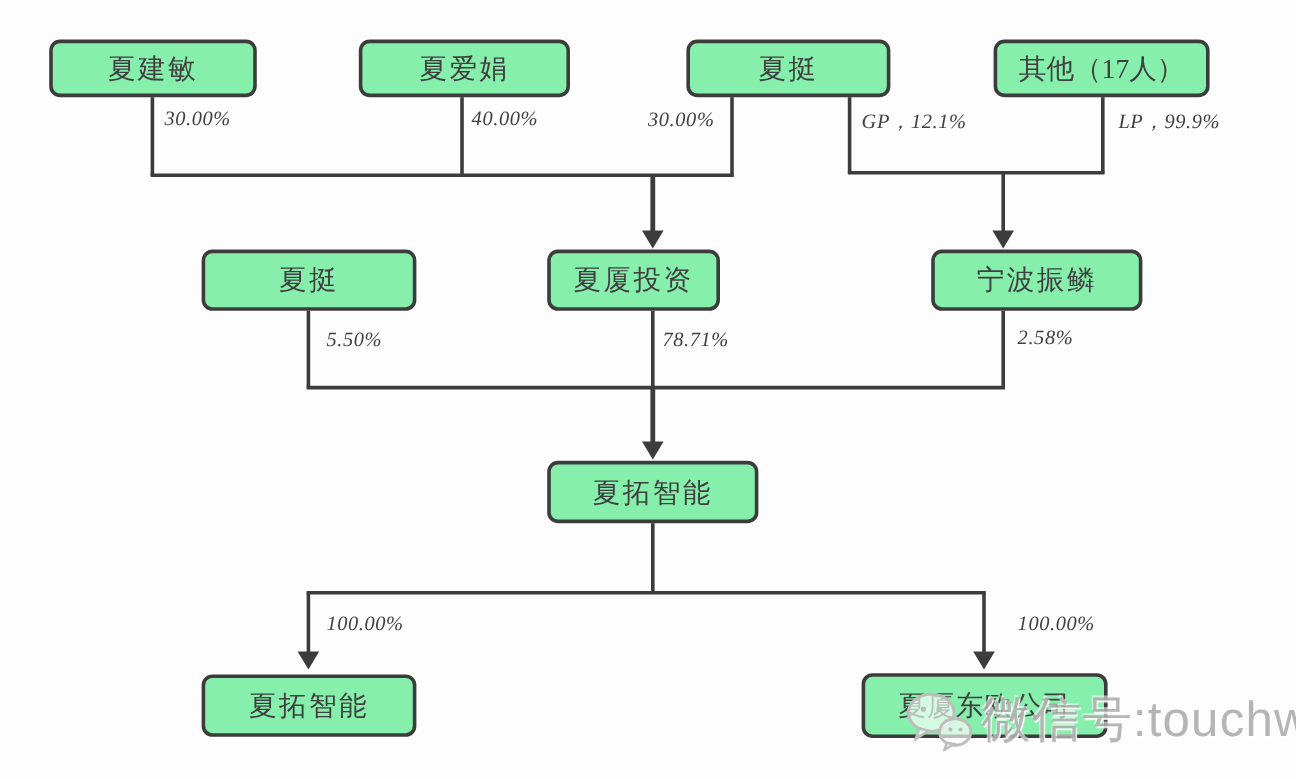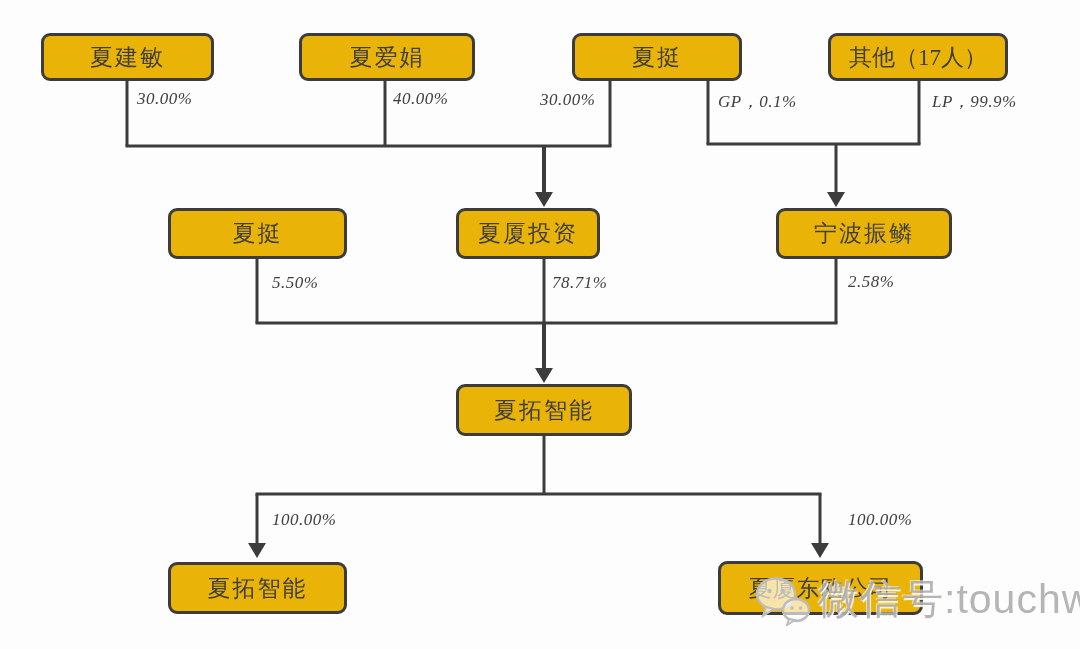--- a/index.html
+++ b/index.html
@@ -8,21 +8,21 @@
     width: 1080px;
     height: 649px;
     background: #fdfdfd;
     overflow: hidden;
     font-family: "Liberation Serif", "DejaVu Serif", serif;
   }
   svg.wires { position: absolute; left: 0; top: 0; }
   .node {
     position: absolute;
     box-sizing: border-box;
-    background: #eab308;
+    background: #86efac;
     border: 3px solid #3c3c3c;
     border-radius: 9px;
     display: flex;
     align-items: center;
     justify-content: center;
     font-size: 23px;
     color: #3f3f3f;
     letter-spacing: 2px;
     white-space: nowrap;
     z-index: 2;
@@ -101,21 +101,21 @@
   </svg>
 
   <div class="node" style="left:41px;  top:33px; width:173px; height:48px;">夏建敏</div>
   <div class="node" style="left:299px; top:33px; width:176px; height:48px;">夏爱娟</div>
   <div class="node" style="left:572px; top:33px; width:170px; height:48px;">夏挺</div>
   <div class="node" style="left:828px; top:33px; width:180px; height:48px; letter-spacing:0;">其他（17人）</div>
 
   <div class="pct" style="left:137px; top:89px;">30.00%</div>
   <div class="pct" style="left:393px; top:89px;">40.00%</div>
   <div class="pct" style="left:540px; top:90px;">30.00%</div>
-  <div class="pct" style="left:718px; top:90px;">GP，0.1%</div>
+  <div class="pct" style="left:718px; top:90px;">GP，12.1%</div>
   <div class="pct" style="left:932px; top:90px;">LP，99.9%</div>
 
   <div class="node" style="left:168px; top:208px; width:179px; height:51px;">夏挺</div>
   <div class="node" style="left:456px; top:208px; width:144px; height:51px;">夏厦投资</div>
   <div class="node" style="left:748px; top:208px; width:176px; height:51px;margin-left:28px;">宁波振鳞</div>
 
   <div class="pct" style="left:272px; top:273px;">5.50%</div>
   <div class="pct" style="left:552px; top:273px;">78.71%</div>
   <div class="pct" style="left:848px; top:272px;">2.58%</div>
 

